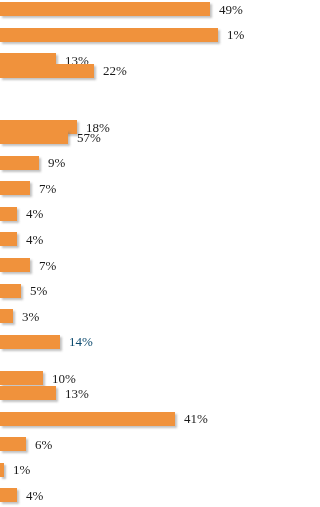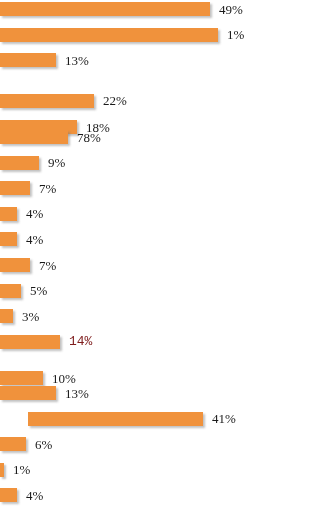--- a/index.html
+++ b/index.html
@@ -52,31 +52,31 @@
       <span class="bar-label" style="color: rgb(26, 26, 26);">49%</span>
     </div>
     <div class="bar-row" style="top: 27.6px; height: 14px;">
       <div class="bar" style="width: 218px; height: 14px; background: rgb(240, 146, 60);"></div>
       <span class="bar-label" style="color: rgb(26, 26, 26);">1%</span>
     </div>
     <div class="bar-row" style="top: 53.2px; height: 14px;">
       <div class="bar" style="width: 56px; height: 14px; background: rgb(240, 146, 60);"></div>
       <span class="bar-label" style="color: rgb(26, 26, 26);">13%</span>
     </div>
-    <div class="bar-row" style="top: 91px; height: 19px;">
+    <div class="bar-row" style="top: 61px; height: 19px;">
       <div class="bar" style="width: 94px; height: 14px; background: rgb(240, 146, 60);"></div>
       <span class="bar-label" style="color: rgb(26, 26, 26);">22%</span>
     </div>
     <div class="bar-row" style="top: 120px; height: 14px;">
       <div class="bar" style="width: 77px; height: 14px; background: rgb(240, 146, 60);"></div>
       <span class="bar-label" style="color: rgb(26, 26, 26);">18%</span>
     </div>
     <div class="bar-row" style="top: 130px; height: 14px;">
       <div class="bar" style="width: 68px; height: 14px; background: rgb(240, 146, 60);"></div>
-      <span class="bar-label" style="color: rgb(26, 26, 26);">78%</span>
+      <span class="bar-label" style="color: rgb(26, 26, 26);">57%</span>
     </div>
     <div class="bar-row" style="top: 155.6px; height: 14px;">
       <div class="bar" style="width: 39px; height: 14px; background: rgb(240, 146, 60);"></div>
       <span class="bar-label" style="color: rgb(26, 26, 26);">9%</span>
     </div>
     <div class="bar-row" style="top: 181.2px; height: 14px;">
       <div class="bar" style="width: 30px; height: 14px; background: rgb(240, 146, 60);"></div>
       <span class="bar-label" style="color: rgb(26, 26, 26);">7%</span>
     </div>
     <div class="bar-row" style="top: 206.8px; height: 14px;">
@@ -94,31 +94,31 @@
     <div class="bar-row" style="top: 283.6px; height: 14px;">
       <div class="bar" style="width: 21px; height: 14px; background: rgb(240, 146, 60);"></div>
       <span class="bar-label" style="color: rgb(26, 26, 26);">5%</span>
     </div>
     <div class="bar-row" style="top: 309.2px; height: 14px;">
       <div class="bar" style="width: 13px; height: 14px; background: rgb(240, 146, 60);"></div>
       <span class="bar-label" style="color: rgb(26, 26, 26);">3%</span>
     </div>
     <div class="bar-row" style="top: 334.8px; height: 14px;">
       <div class="bar" style="width: 60px; height: 14px; background: rgb(240, 146, 60);"></div>
-      <span class="bar-label" style="color: #7f1d1d; font-family: Liberation Mono, monospace;">14%</span>
+      <span class="bar-label" style="color: #0c4a6e;">14%</span>
     </div>
     <div class="bar-row" style="top: 371px; height: 14px;">
       <div class="bar" style="width: 43px; height: 14px; background: rgb(240, 146, 60);"></div>
       <span class="bar-label" style="color: rgb(26, 26, 26);">10%</span>
     </div>
     <div class="bar-row" style="top: 386px; height: 14px;">
       <div class="bar" style="width: 56px; height: 14px; background: rgb(240, 146, 60);"></div>
       <span class="bar-label" style="color: rgb(26, 26, 26);">13%</span>
     </div>
-    <div class="bar-row" style="top: 411.6px; height: 14px; margin-left: 28px;">
+    <div class="bar-row" style="top: 411.6px; height: 14px;">
       <div class="bar" style="width: 175px; height: 14px; background: rgb(240, 146, 60);"></div>
       <span class="bar-label" style="color: rgb(26, 26, 26);">41%</span>
     </div>
     <div class="bar-row" style="top: 437.2px; height: 14px;">
       <div class="bar" style="width: 26px; height: 14px; background: rgb(240, 146, 60);"></div>
       <span class="bar-label" style="color: rgb(26, 26, 26);">6%</span>
     </div>
     <div class="bar-row" style="top: 462.8px; height: 14px;">
       <div class="bar" style="width: 4px; height: 14px; background: rgb(240, 146, 60);"></div>
       <span class="bar-label" style="color: rgb(26, 26, 26);">1%</span>

